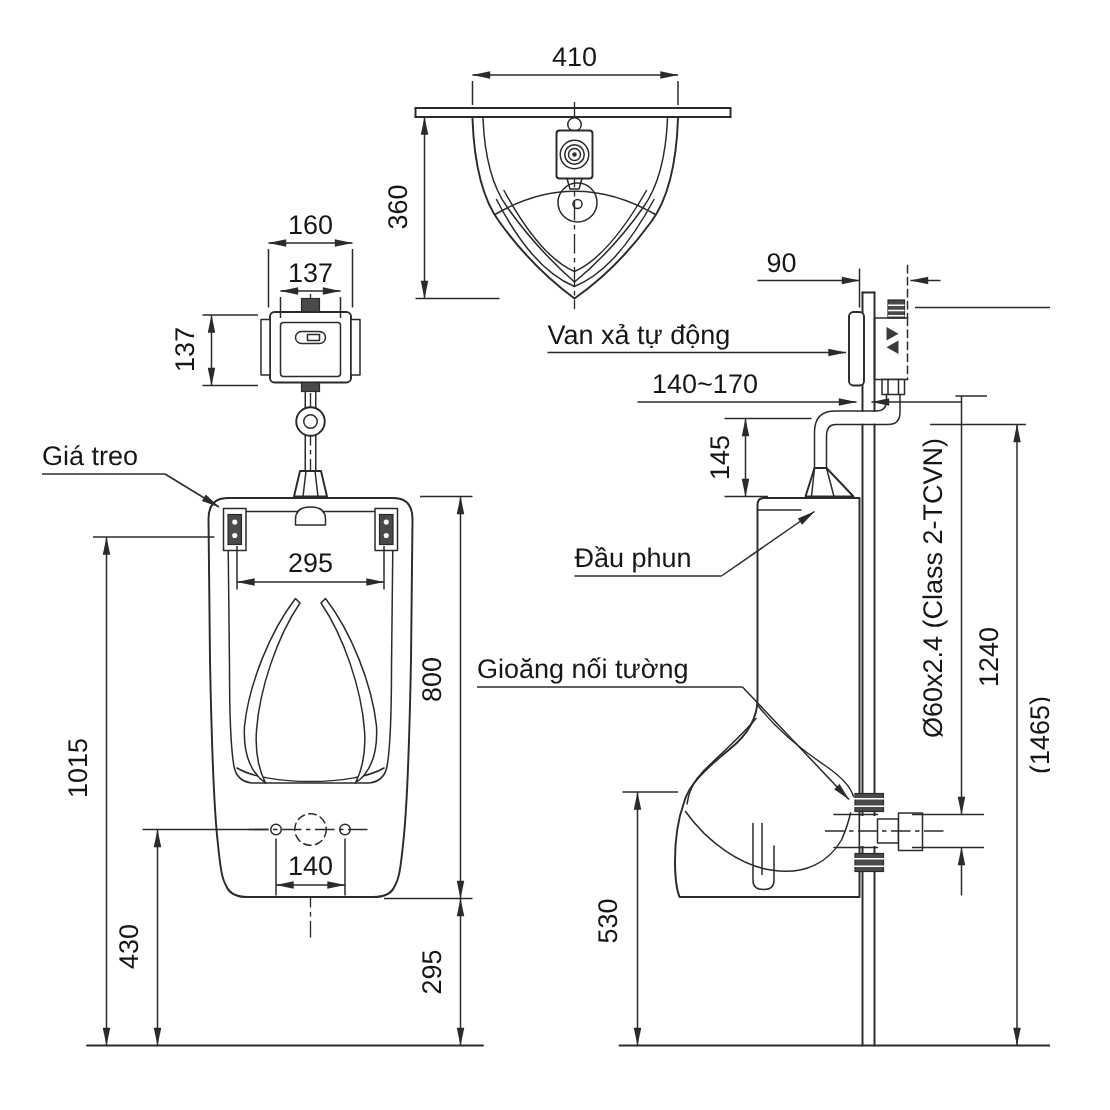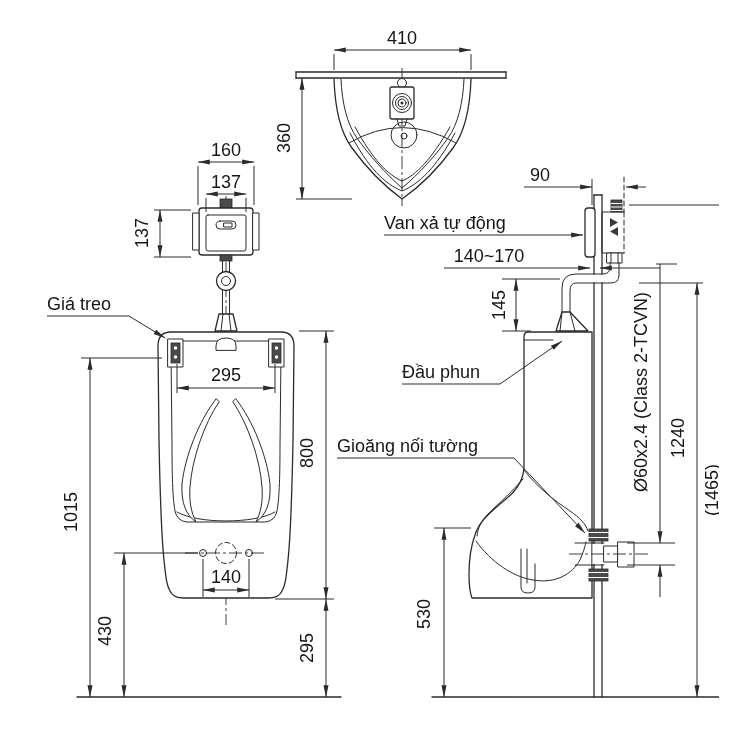--- a/index.html
+++ b/index.html
@@ -1,16 +1,16 @@
 <!DOCTYPE html>
 <html><head>
 <meta charset="utf-8">
 <style>
   html,body{margin:0;padding:0;background:#ffffff;}
-  .page{width:700px;height:740px;background:#ffffff;position:relative;overflow:hidden;margin-left:19px;}
+  .page{width:700px;height:740px;background:#ffffff;position:relative;overflow:hidden;}
   svg{display:block;}
   .ol{fill:none;stroke:#2b2b2b;stroke-width:1.3;stroke-linejoin:round;stroke-linecap:round;}
   .thin{fill:none;stroke:#2b2b2b;stroke-width:1;stroke-linejoin:round;stroke-linecap:round;}
   .fillw{fill:#ffffff;}
   .dimln{fill:none;stroke:#2b2b2b;stroke-width:1;}
   .cl{fill:none;stroke:#2b2b2b;stroke-width:.9;stroke-dasharray:13 3 3 3;}
   .dash{stroke-dasharray:5 3;}
   .dark{fill:#4a4a4a;stroke:#2b2b2b;stroke-width:.8;}
   .wline{stroke:#ffffff;stroke-width:1;}
   text{font-family:"Liberation Sans","DejaVu Sans",sans-serif;fill:#161616;}

